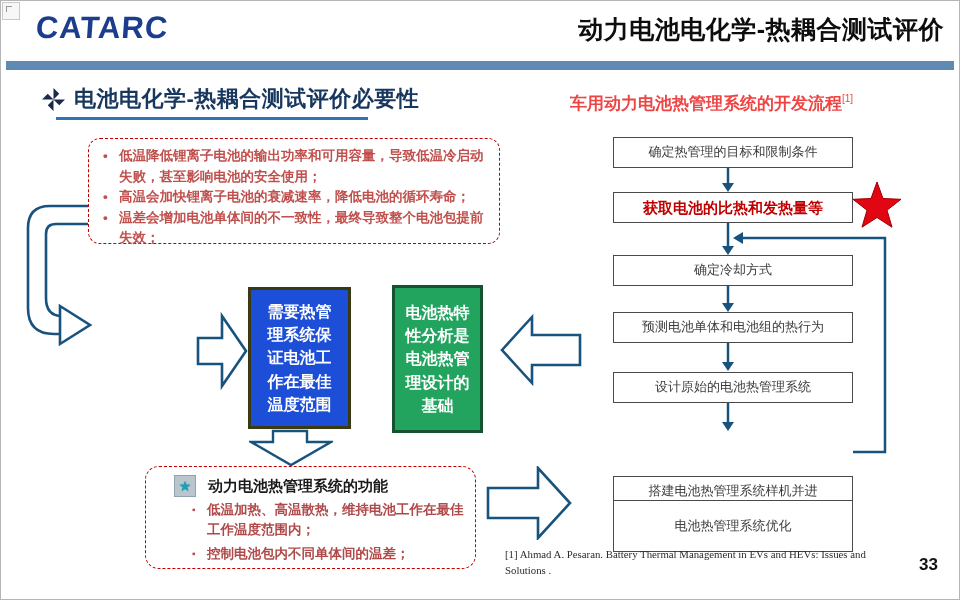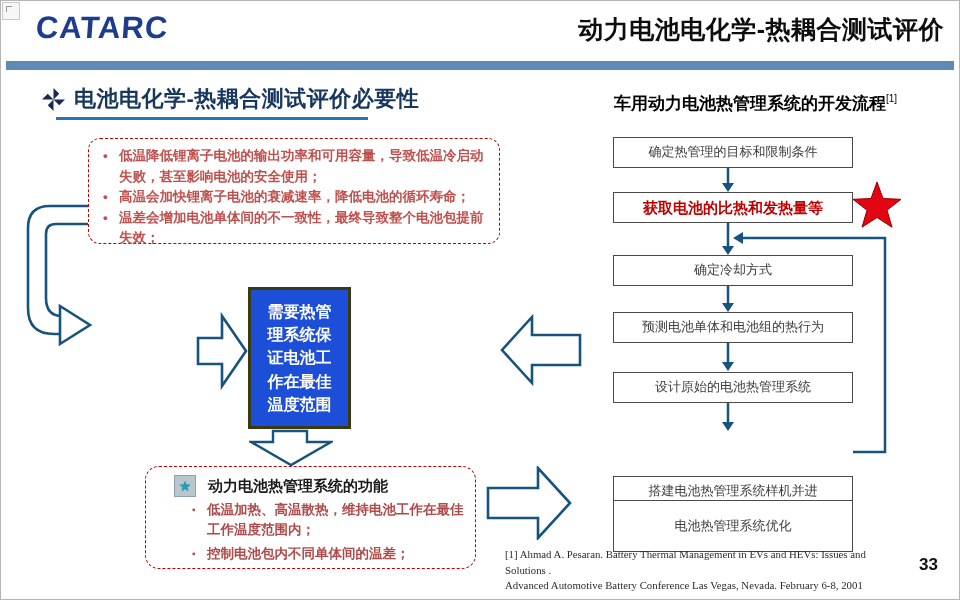--- a/index.html
+++ b/index.html
@@ -36,21 +36,21 @@
 
   
   .func-box{left:145px;top:466px;width:331px;height:103px;border:1.6px dashed #C00000;border-radius:14px;padding:8px 8px 0 12px;box-sizing:border-box;}
   .func-title-row{display:flex;align-items:center;gap:12px;margin-left:16px;}
   .star-chip{width:20px;height:20px;background:#b9c6cd;border:1px solid #8ea3ad;display:flex;align-items:center;justify-content:center;font-size:14px;color:#18a0c8;text-shadow:0 0 1px #1b7f5c;}
   .func-title{font-size:15px;font-weight:700;color:#1a1a1a;}
   .fbullet{display:flex;font-size:13.5px;line-height:1.5;color:#B04A4A;font-weight:600;margin:3px 0 0 34px;}
   .fbullet .mark{width:15px;flex:0 0 15px;font-size:10px;padding-top:2px;color:#B04A4A;}
 
   
-  .flow-head{left:570px;top:92px;font-size:17px;font-weight:700;color:#000000;margin-left:44px;}
+  .flow-head{left:570px;top:92px;font-size:17px;font-weight:700;color:#ef4444;}
   .flow-head sup{font-size:10px;font-weight:400;}
   .fstep{box-sizing:border-box;left:613px;width:240px;background:#fff;border:1.4px solid #4a4a4a;
          display:flex;align-items:center;justify-content:center;text-align:center;
          font-size:13px;color:#3c3c3c;line-height:1.3;}
   .fstep.hl{color:#C00000;font-weight:800;font-size:15px;}
 
   
   .citation{left:505px;top:547px;width:400px;font-family:"Liberation Serif","DejaVu Serif",serif;font-size:10.8px;color:#2b2b2b;line-height:1.45;}
   .page-num{right:22px;top:555px;font-size:17px;font-weight:800;color:#111;}
 
@@ -101,20 +101,23 @@
   <div class="abs" style="left:196px;top:304px;">
     <svg width="54" height="94" viewBox="0 0 54 94">
       <polygon points="2,34 26,34 26,12 50,47 26,82 26,60 2,60" fill="#ffffff" stroke="#17537D" stroke-width="2.6"></polygon>
     </svg>
   </div>
 
   <div class="abs cbox yellow-box">
     <span>需要热管理系统保证电池工作在最佳温度范围</span>
   </div>
 
+  <div class="abs cbox green-box">
+    <span><b class="b">电池热特性分析</b><span>是电池热管理设计的基础</span></span>
+  </div>
 
   <div class="abs" style="left:498px;top:303px;">
     <svg width="86" height="94" viewBox="0 0 86 94">
       <polygon points="4,47 34,14 34,32 82,32 82,62 34,62 34,80" fill="#ffffff" stroke="#17537D" stroke-width="2.6"></polygon>
     </svg>
   </div>
 
   <div class="abs" style="left:249px;top:429px;">
     <svg width="84" height="38" viewBox="0 0 84 38">
       <polygon points="24,2 58,2 58,13 82,13 42,36 2,13 24,13" fill="#ffffff" stroke="#17537D" stroke-width="2.4"></polygon>
@@ -171,17 +174,16 @@
   <div class="abs fstep" style="top:137px;height:31px;">确定热管理的目标和限制条件</div>
   <div class="abs fstep hl" style="top:192px;height:31px;">获取电池的比热和发热量等</div>
   <div class="abs fstep" style="top:255px;height:31px;text-align:center;">确定冷却方式</div>
   <div class="abs fstep" style="top:312px;height:31px;">预测电池单体和电池组的热行为</div>
   <div class="abs fstep" style="top:372px;height:31px;">设计原始的电池热管理系统</div>
   <div class="abs fstep" style="top:431px;height:48px;padding:0 30px;margin-top:45px;">搭建电池热管理系统样机并进行测试</div>
   <div class="abs fstep" style="top:500px;height:52px;">电池热管理系统优化</div>
 
   <div class="abs citation">
     <div>[1] Ahmad A. Pesaran. Battery Thermal Management in EVs and HEVs:  Issues and Solutions .</div>
-    <div>Advanced Automotive Battery Conference  Las Vegas, Nevada. February 6-8, 2001</div>
   </div>
   <div class="abs page-num">33</div>
 
 </div>
 
 </body></html>

